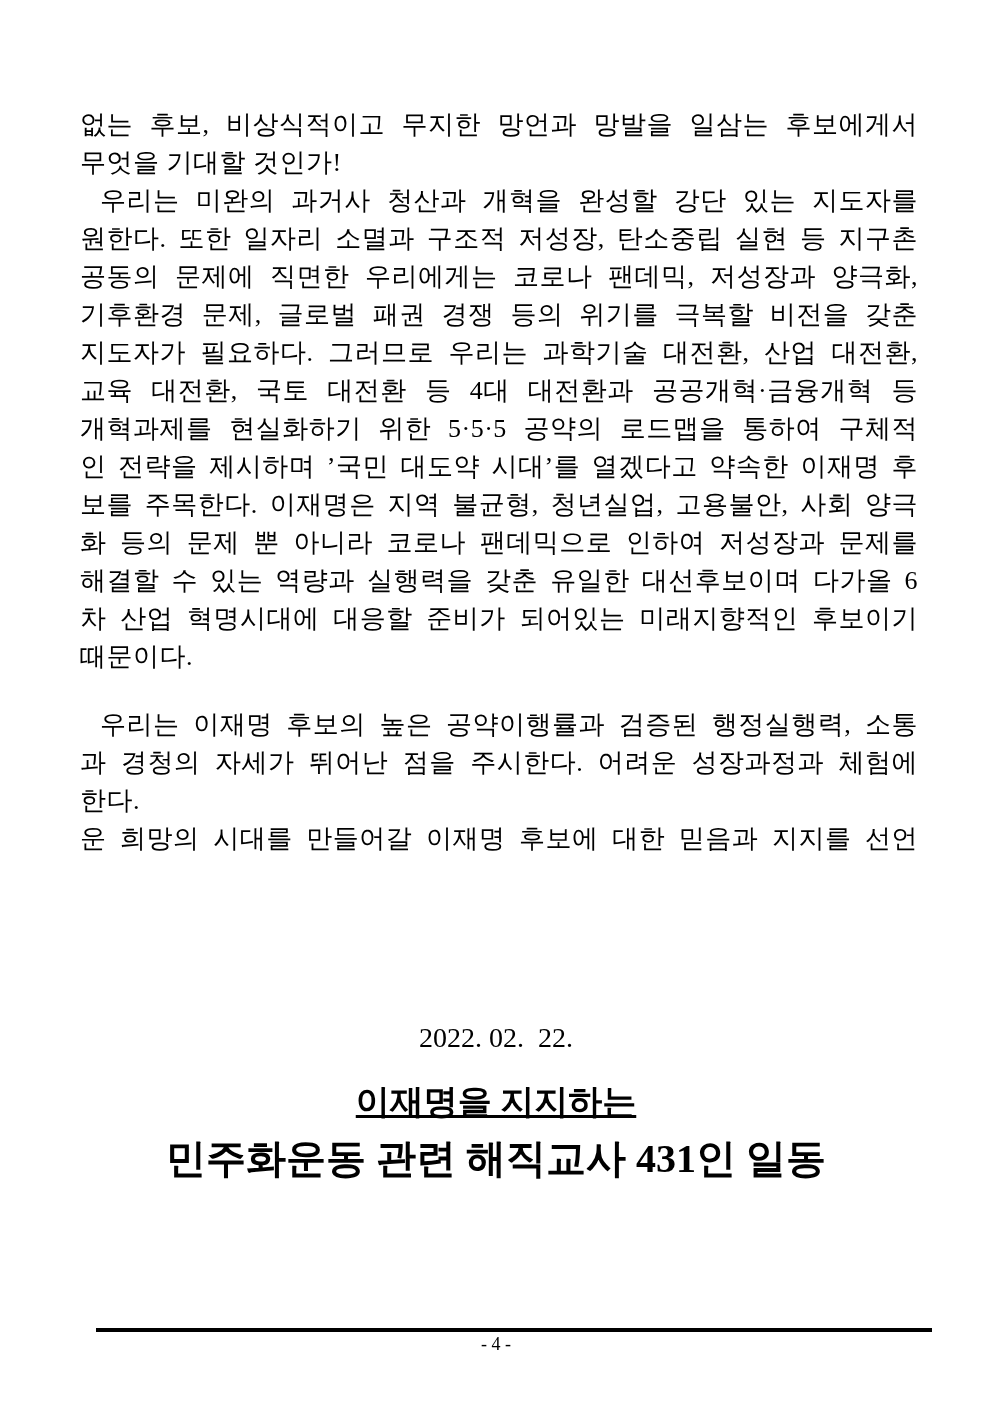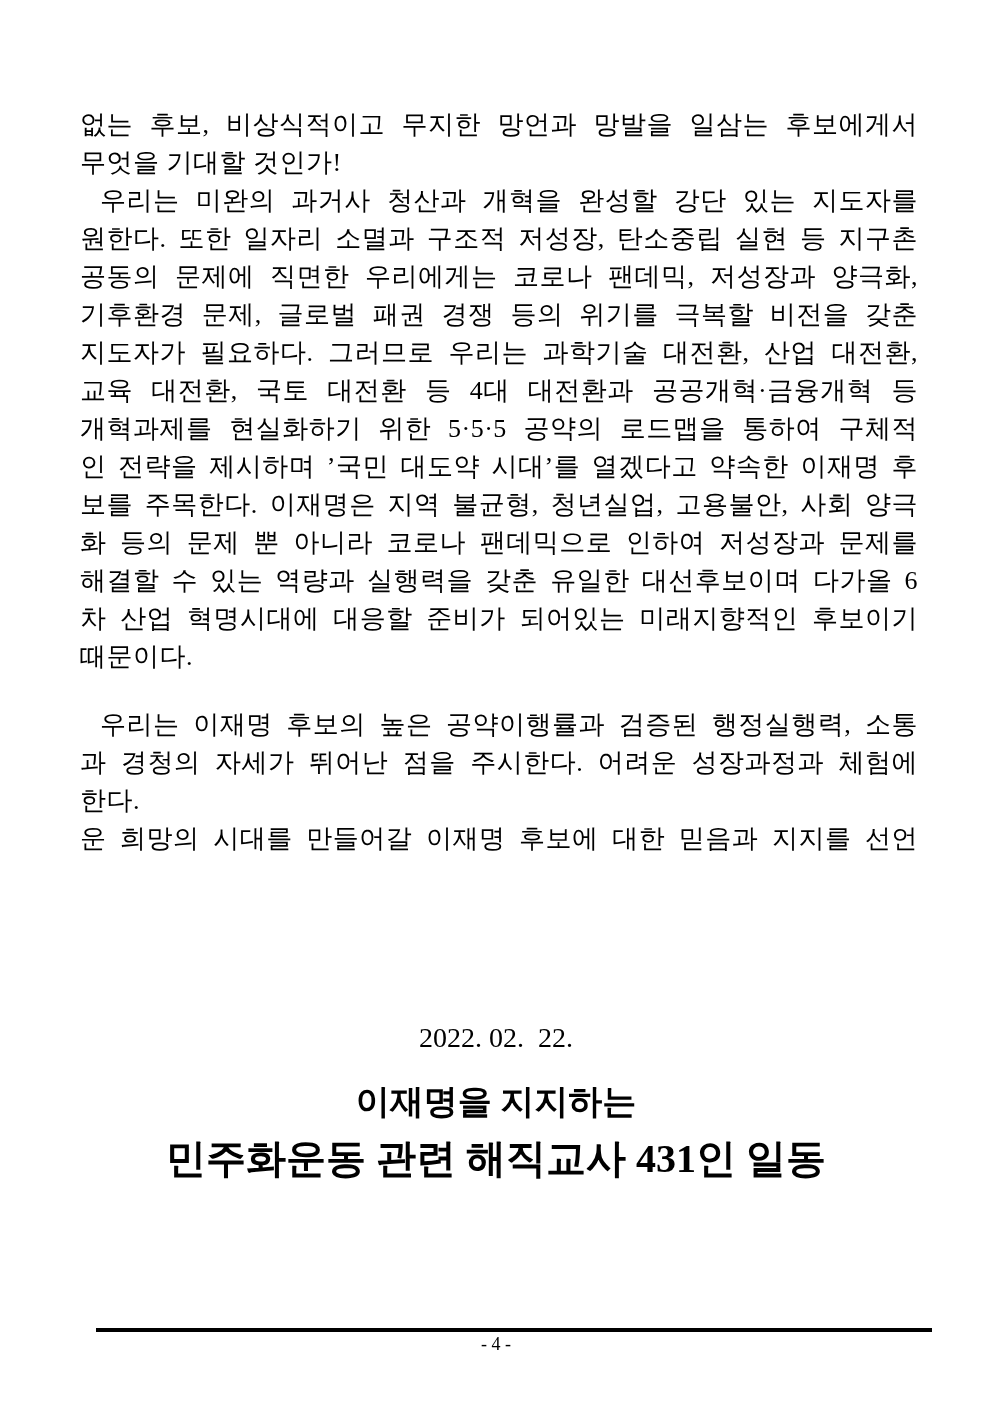--- a/index.html
+++ b/index.html
@@ -51,21 +51,21 @@
     margin-top: 24px;
   }
   .signature-block {
     position: absolute;
     left: 0;
     top: 1074px;
     width: 992px;
     text-align: center;
     font-weight: bold;
   }
-  .sig-line-1 { font-size: 34px; line-height: 56px; }
+  .sig-line-1 { font-size: 34px; line-height: 56px; text-decoration: underline; }
   .sig-line-2 { font-size: 40px; line-height: 58px; }
   .footer-rule {
     position: absolute;
     left: 96px;
     top: 1328px;
     width: 836px;
     height: 4px;
     background: #000000;
   }
   .page-number {

